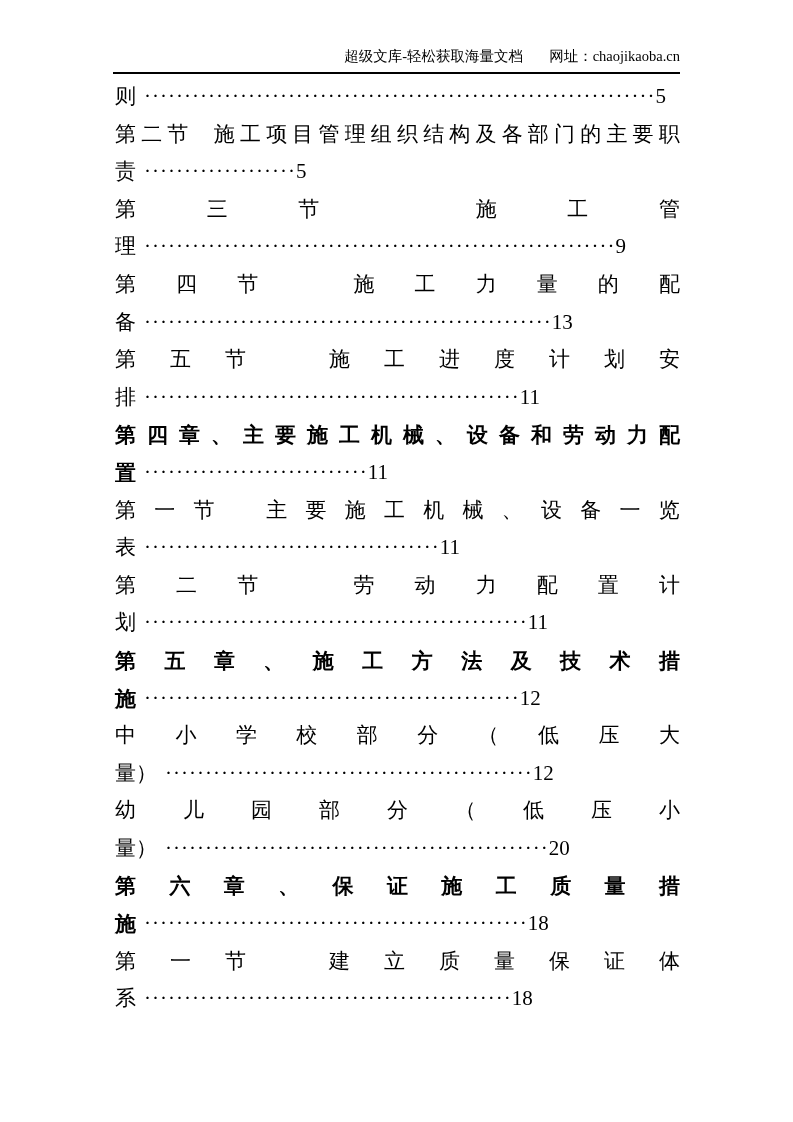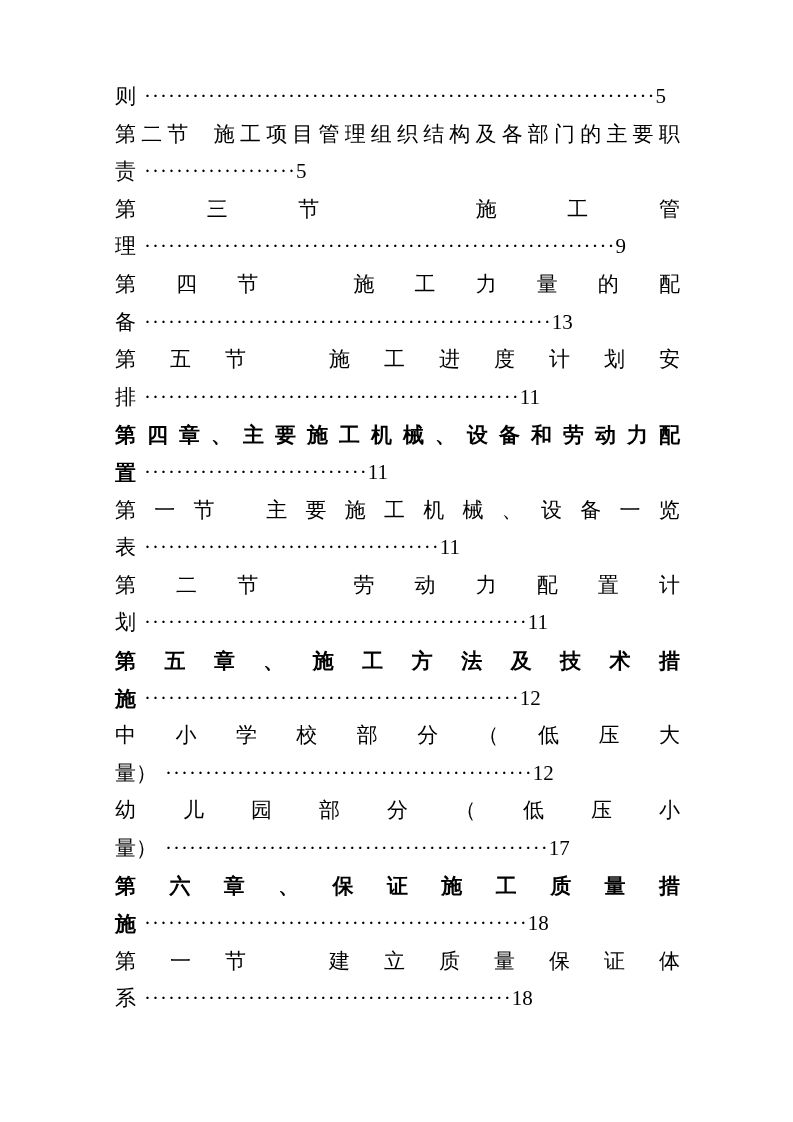--- a/index.html
+++ b/index.html
@@ -72,20 +72,23 @@
   .line2 .page-num {
     font-weight: normal;
     font-family: "Liberation Serif", "DejaVu Serif", serif;
   }
 </style>
 </head>
 <body>
 
 <div class="page">
 
+  <div class="page-header">
+    <span class="site">超级文库-轻松获取海量文档</span><span class="url">网址：chaojikaoba.cn</span>
+  </div>
 
   <div class="toc">
     <div class="entry">
 
       <div class="line2">
         <span class="tail">则</span>
         <span class="dots">································································</span>
         <span class="page-num">5</span>
       </div>
     </div>
@@ -169,21 +172,21 @@
         <span class="dots">··············································</span>
         <span class="page-num">12</span>
       </div>
     </div>
 
     <div class="entry">
       <div class="line1"><span>幼</span><span>儿</span><span>园</span><span>部</span><span>分</span><span>（</span><span>低</span><span>压</span><span>小</span></div>
       <div class="line2">
         <span class="tail">量）</span>
         <span class="dots">················································</span>
-        <span class="page-num">17</span>
+        <span class="page-num">20</span>
       </div>
     </div>
 
     <div class="entry bold">
       <div class="line1"><span>第</span><span>六</span><span>章</span><span>、</span><span>保</span><span>证</span><span>施</span><span>工</span><span>质</span><span>量</span><span>措</span></div>
       <div class="line2">
         <span class="tail">施</span>
         <span class="dots">················································</span>
         <span class="page-num">18</span>
       </div>

